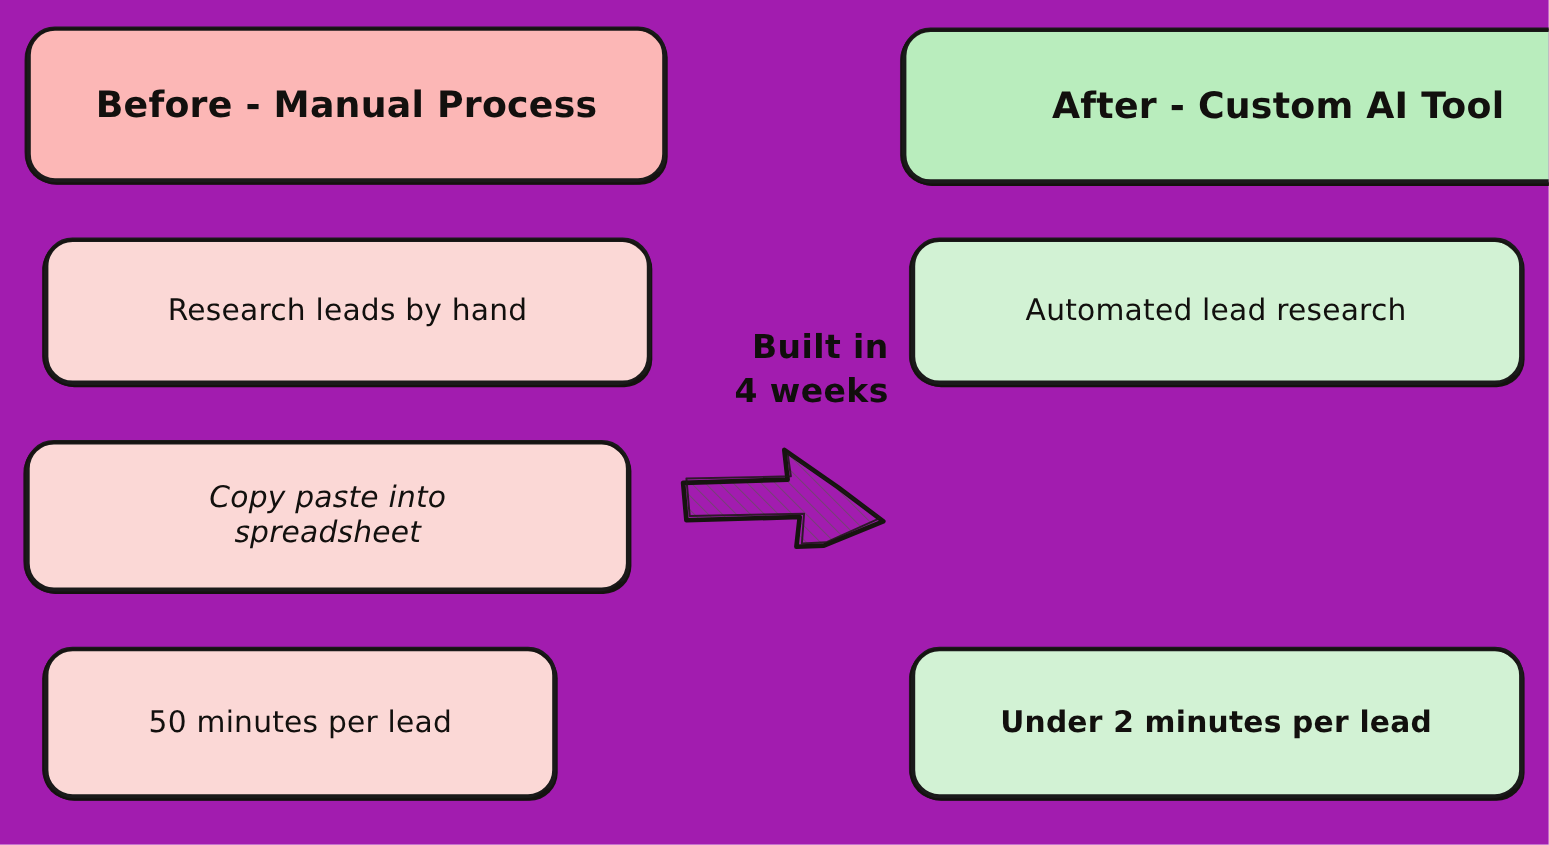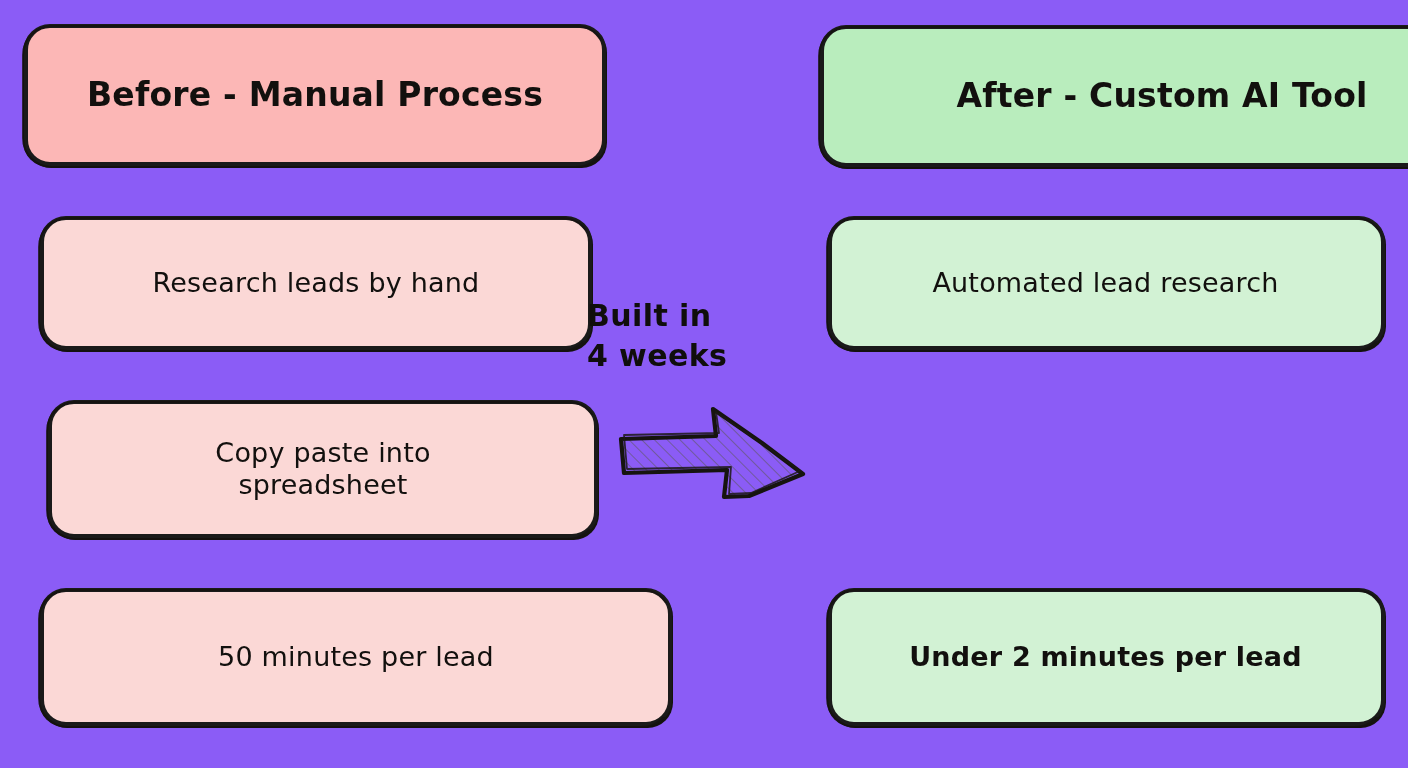--- a/index.html
+++ b/index.html
@@ -4,21 +4,21 @@
 <style>
   html, body {
     margin: 0;
     padding: 0;
     background: #ffffff;
   }
   #canvas {
     position: relative;
     width: 1408px;
     height: 768px;
-    background: #8b5cf6;
+    background: #a21caf;
     overflow: hidden;
     font-family: "DejaVu Sans", sans-serif;
   }
 
   
   .node {
     position: absolute;
     box-sizing: border-box;
     display: flex;
     align-items: center;
@@ -58,24 +58,24 @@
     pointer-events: none;
     clip-path: polygon(0% 0%, 100% 0%, 100% 10%, 2% 10%, 2% 92%, 100% 92%, 100% 100%, 0% 100%);
   }
 
   .node.hdr { font-size: 33px; font-weight: 600; }
   .node.body{ font-size: 27px; font-weight: 500; }
 
   
   #arrow-label {
     position: absolute;
-    left: 587px;
+    left: 612px;
     top: 296px;
     width: 196px;
-    text-align: left;
+    text-align: right;
     font-size: 30px;
     font-weight: 600;
     color: #100e0c;
     line-height: 1.32;
     letter-spacing: 0.4px;
   }
   #arrow-label span { display: block; }
 
   #arrow-wrap {
     position: absolute;
@@ -92,25 +92,25 @@
 <div id="canvas">
 
   <div class="node hdr pink-strong" style="left:24px; top:24px; width:582px; height:142px;">
     <span class="label">Before - Manual Process</span>
   </div>
 
   <div class="node body pink-soft" style="left:40px; top:216px; width:552px; height:134px;">
     <span class="label">Research leads by hand</span>
   </div>
 
-  <div class="node body pink-soft" style="left:48px; top:400px; width:550px; height:138px;">
+  <div class="node body pink-soft" style="left:23px; top:400px; width:550px; height:138px;font-style:italic;">
     <span class="label">Copy paste into<br>spreadsheet</span>
   </div>
 
-  <div class="node body pink-soft" style="left:40px; top:588px; width:632px; height:138px;">
+  <div class="node body pink-soft" style="left:40px; top:588px; width:466px; height:138px;">
     <span class="label">50 minutes per lead</span>
   </div>
 
   <div id="arrow-label">
     <span>Built in</span>
     <span>4 weeks</span>
   </div>
 
   <div id="arrow-wrap">
     <svg viewBox="0 0 200 110" xmlns="http://www.w3.org/2000/svg">

